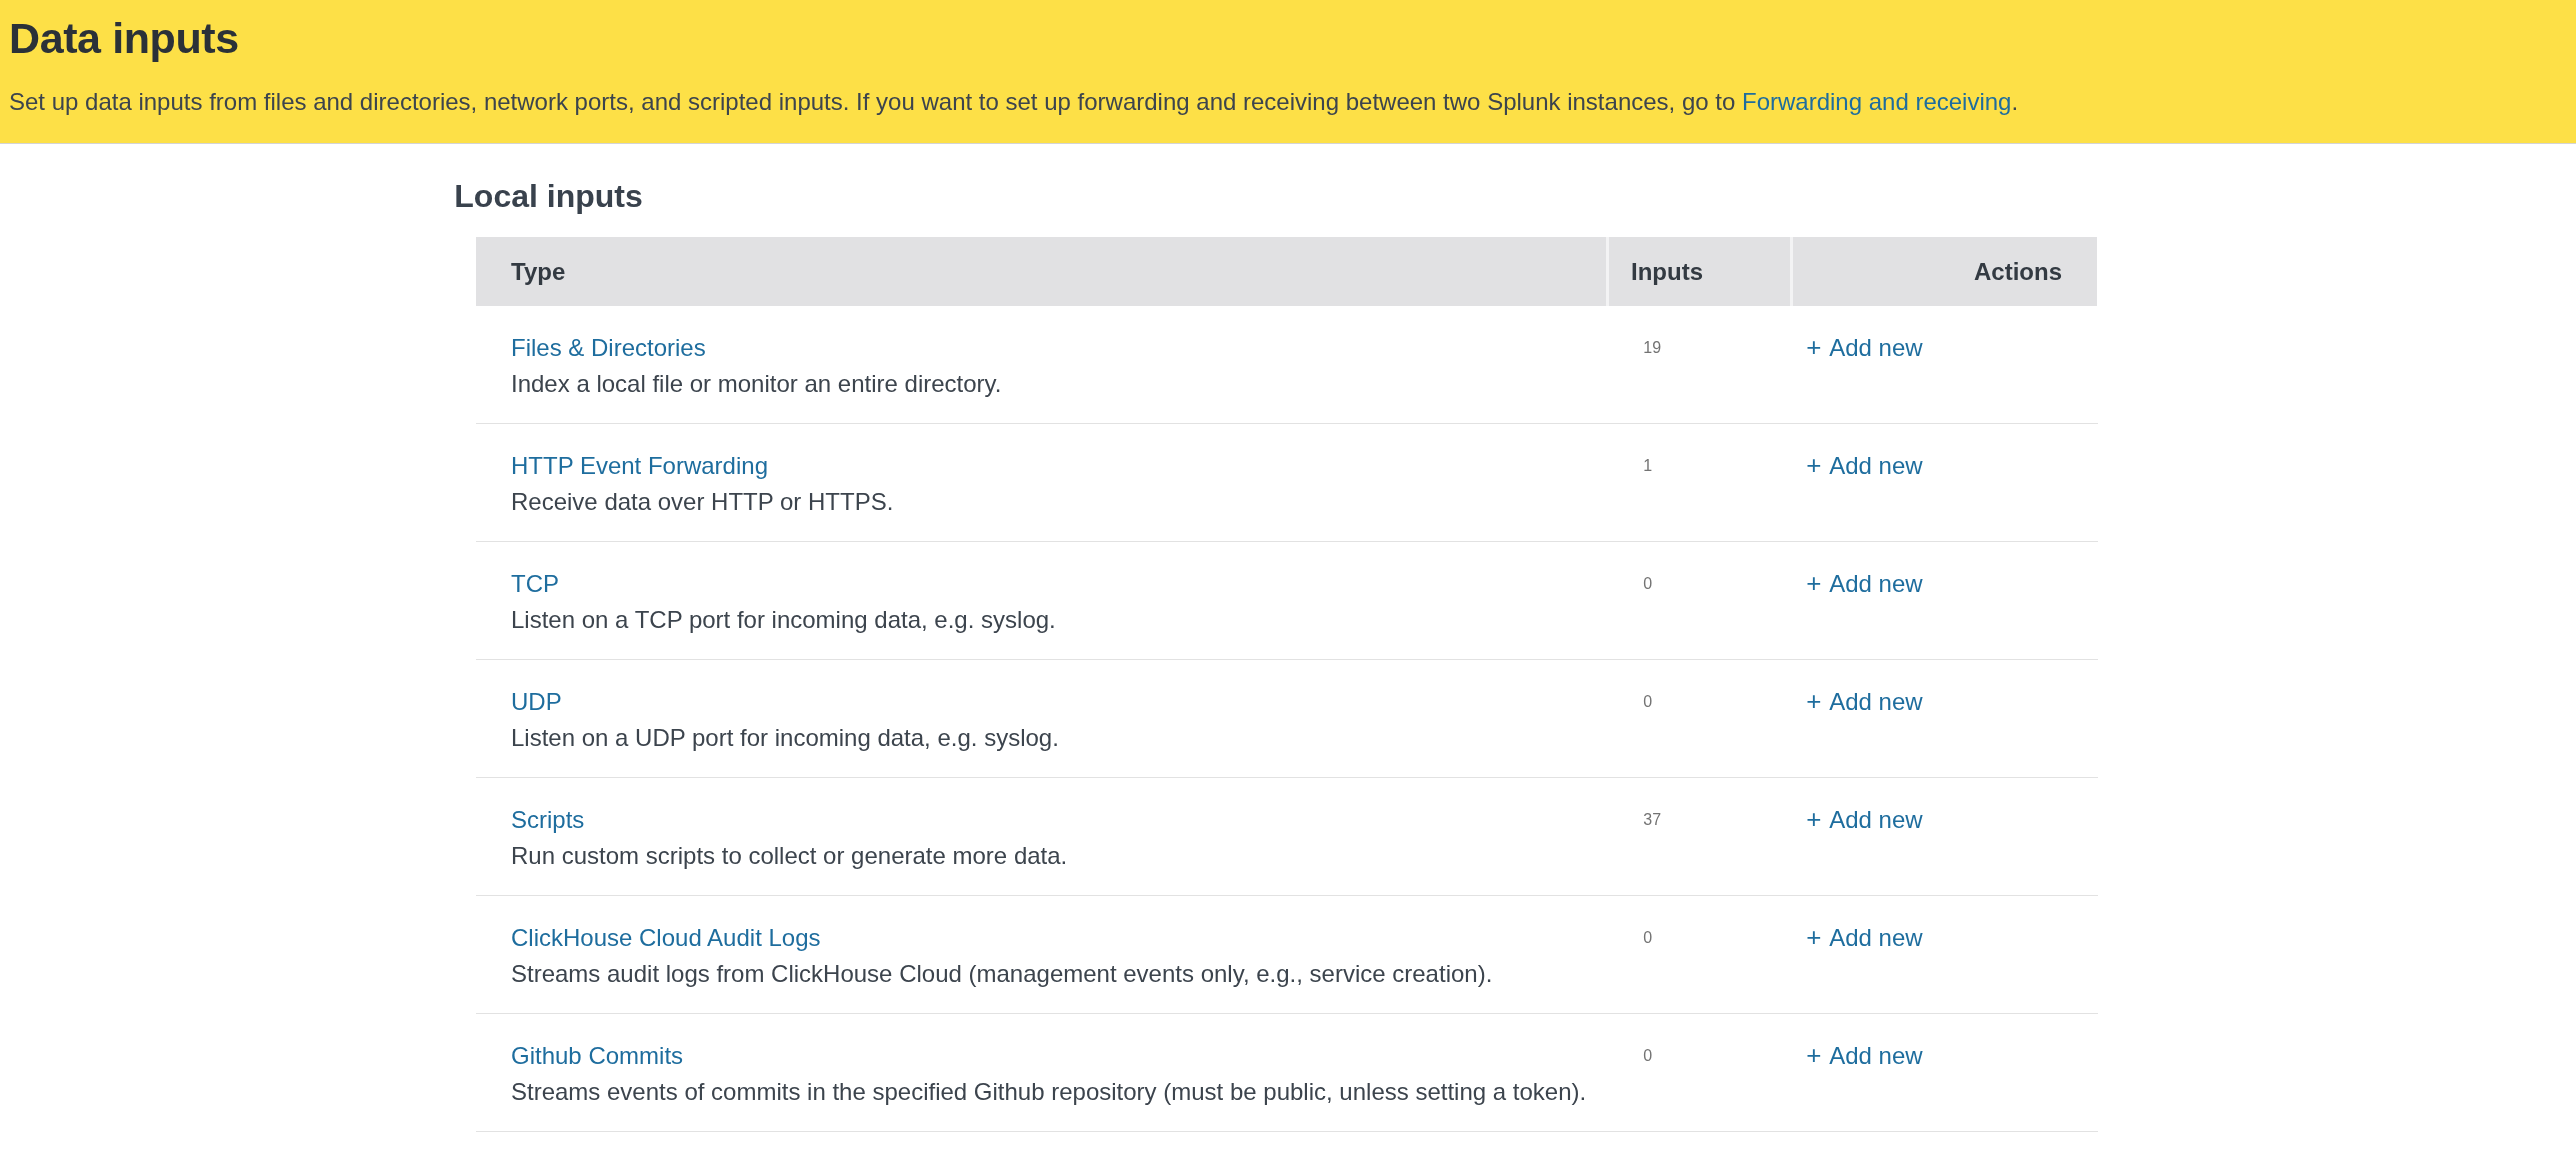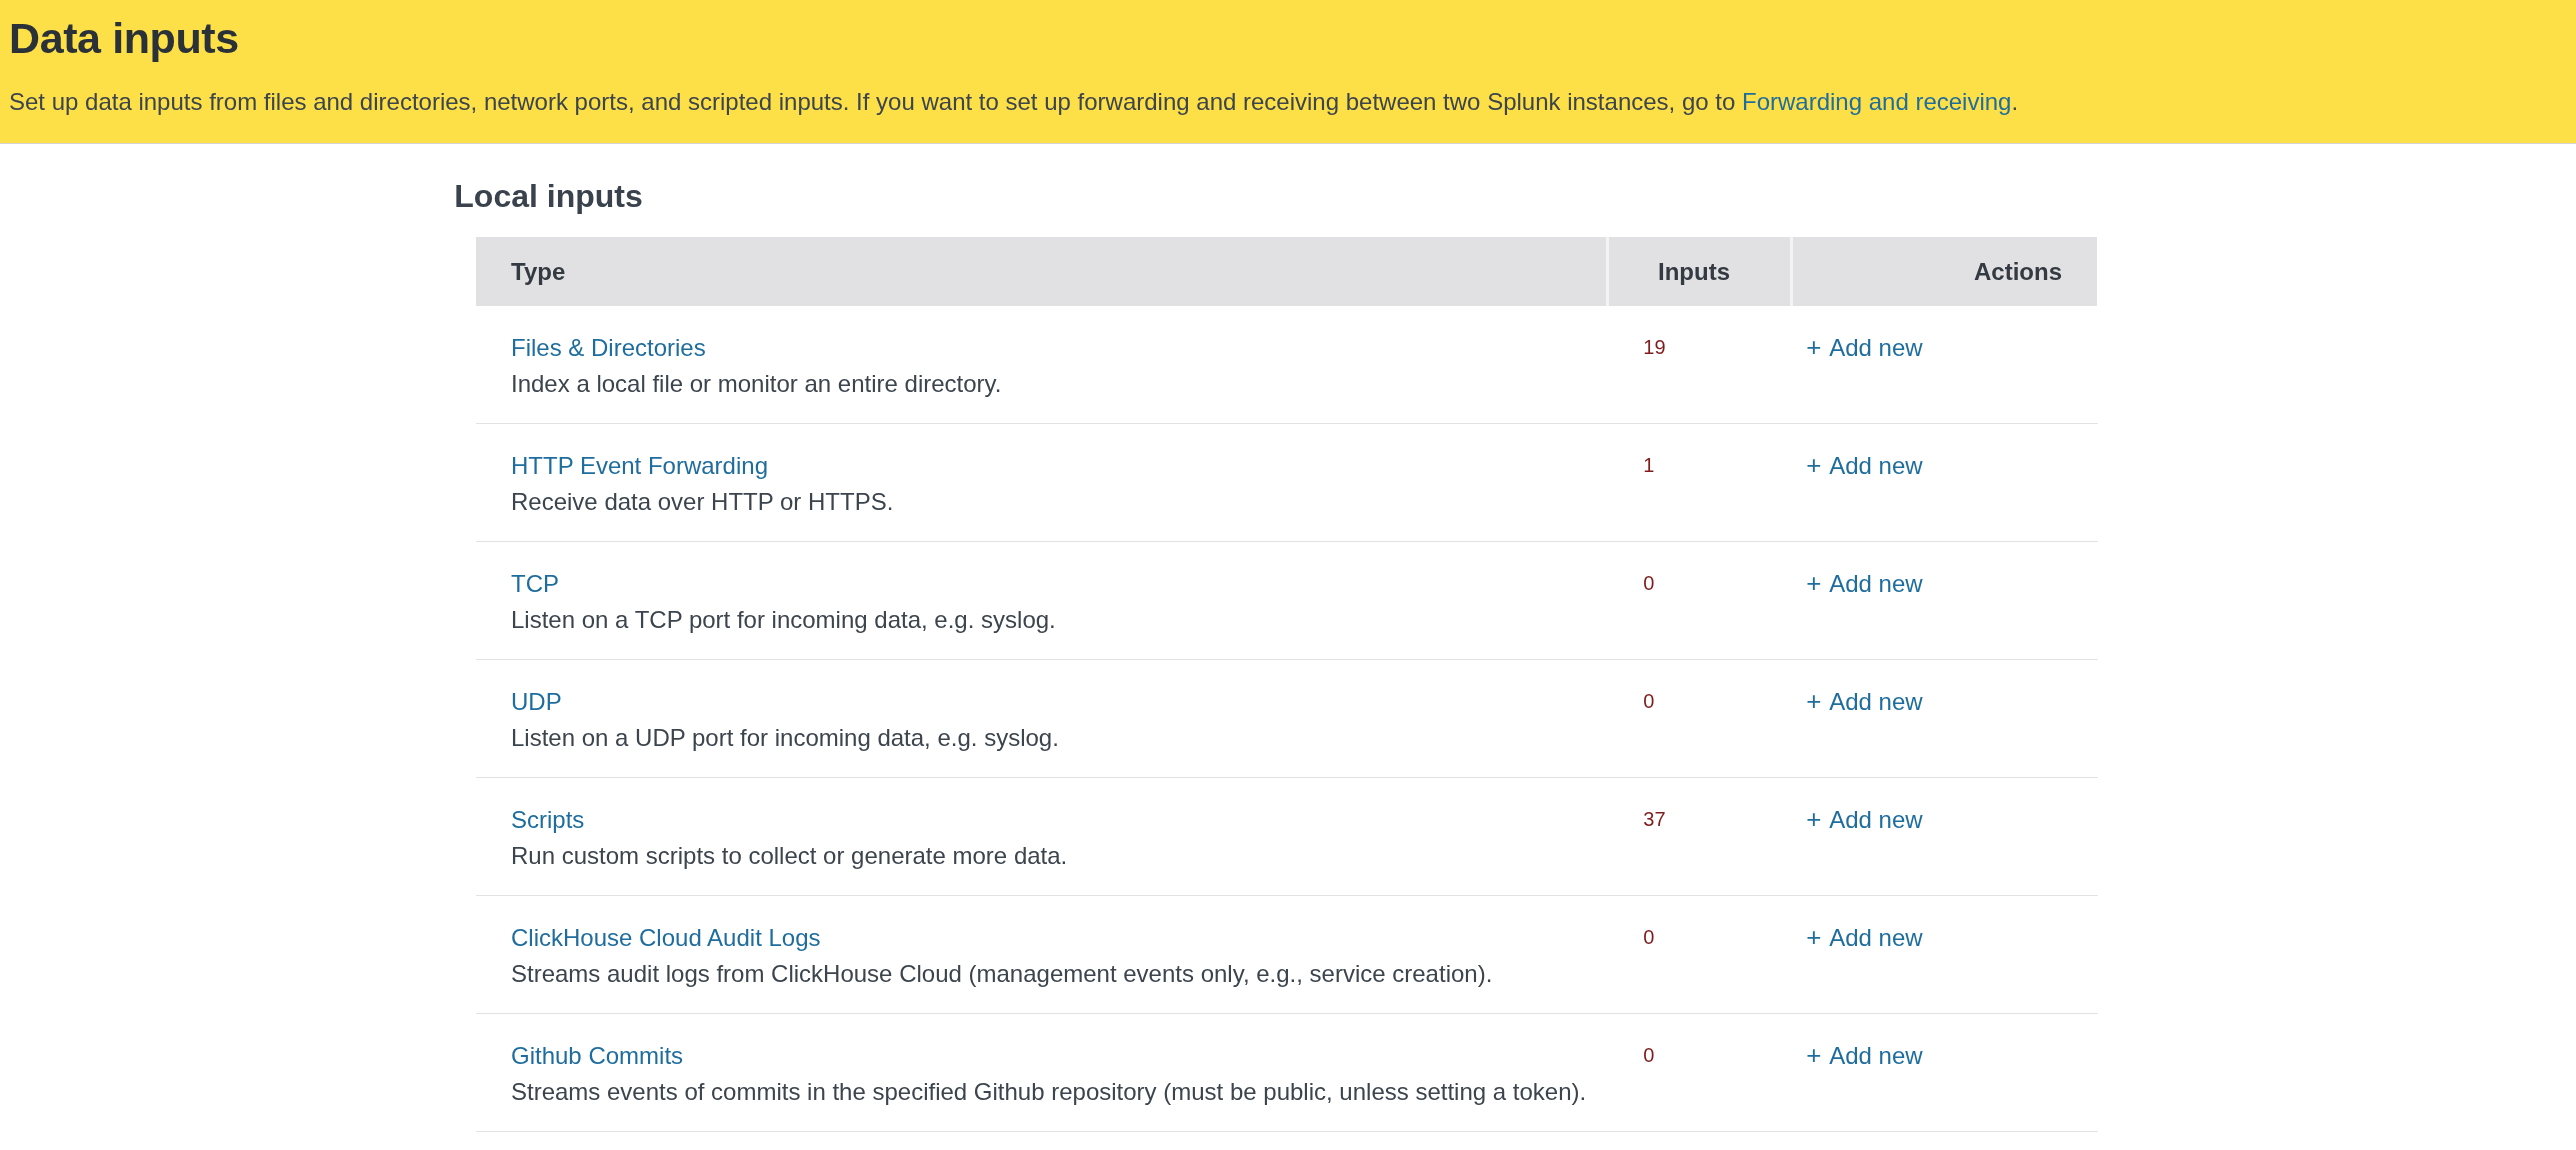--- a/index.html
+++ b/index.html
@@ -59,21 +59,21 @@
   .th {
     background: #e1e1e3;
     height: 69px;
     display: flex;
     align-items: center;
     font-size: 24px;
     font-weight: 700;
     color: #333a42;
   }
   .th-type   { width: 1133px; padding-left: 35px; border-right: 3.5px solid #f3f3f4; }
-  .th-inputs { width: 184px;  padding-left: 49px; border-right: 3.5px solid #f3f3f4; }
+  .th-inputs { width: 184px;  padding-left: 22px; border-right: 3.5px solid #f3f3f4; }
   .th-actions{ width: 304px;  padding-right: 35px; justify-content: flex-end; }
   
   .row {
     display: flex;
     border-bottom: 1.7px solid #e2e2e2;
     padding: 27px 0 25px 0;
   }
   .cell-type   { width: 1133px; padding-left: 35px; }
   .cell-inputs { width: 198px;  padding-left: 35px; }
   .cell-actions{ width: 292px;  padding-right: 35px; text-align: left; }
@@ -82,23 +82,23 @@
     line-height: 29px;
     margin-top: 28px;
   }
   .row-desc {
     font-size: 24px;
     line-height: 29px;
     color: #3c444d;
     margin-top: 7px;
   }
   .inputs-count {
-    font-size: 20px;
-    line-height: 29px;
-    color: #7f1d1d;
+    font-size: 16px;
+    line-height: 29px;
+    color: #737373;
   }
   .add-new-link {
     font-size: 24px;
     line-height: 29px;
     white-space: nowrap;
   }
   .plus-icon {
     display: inline-block;
     margin-right: 7.8px;
     font-size: 26px;

